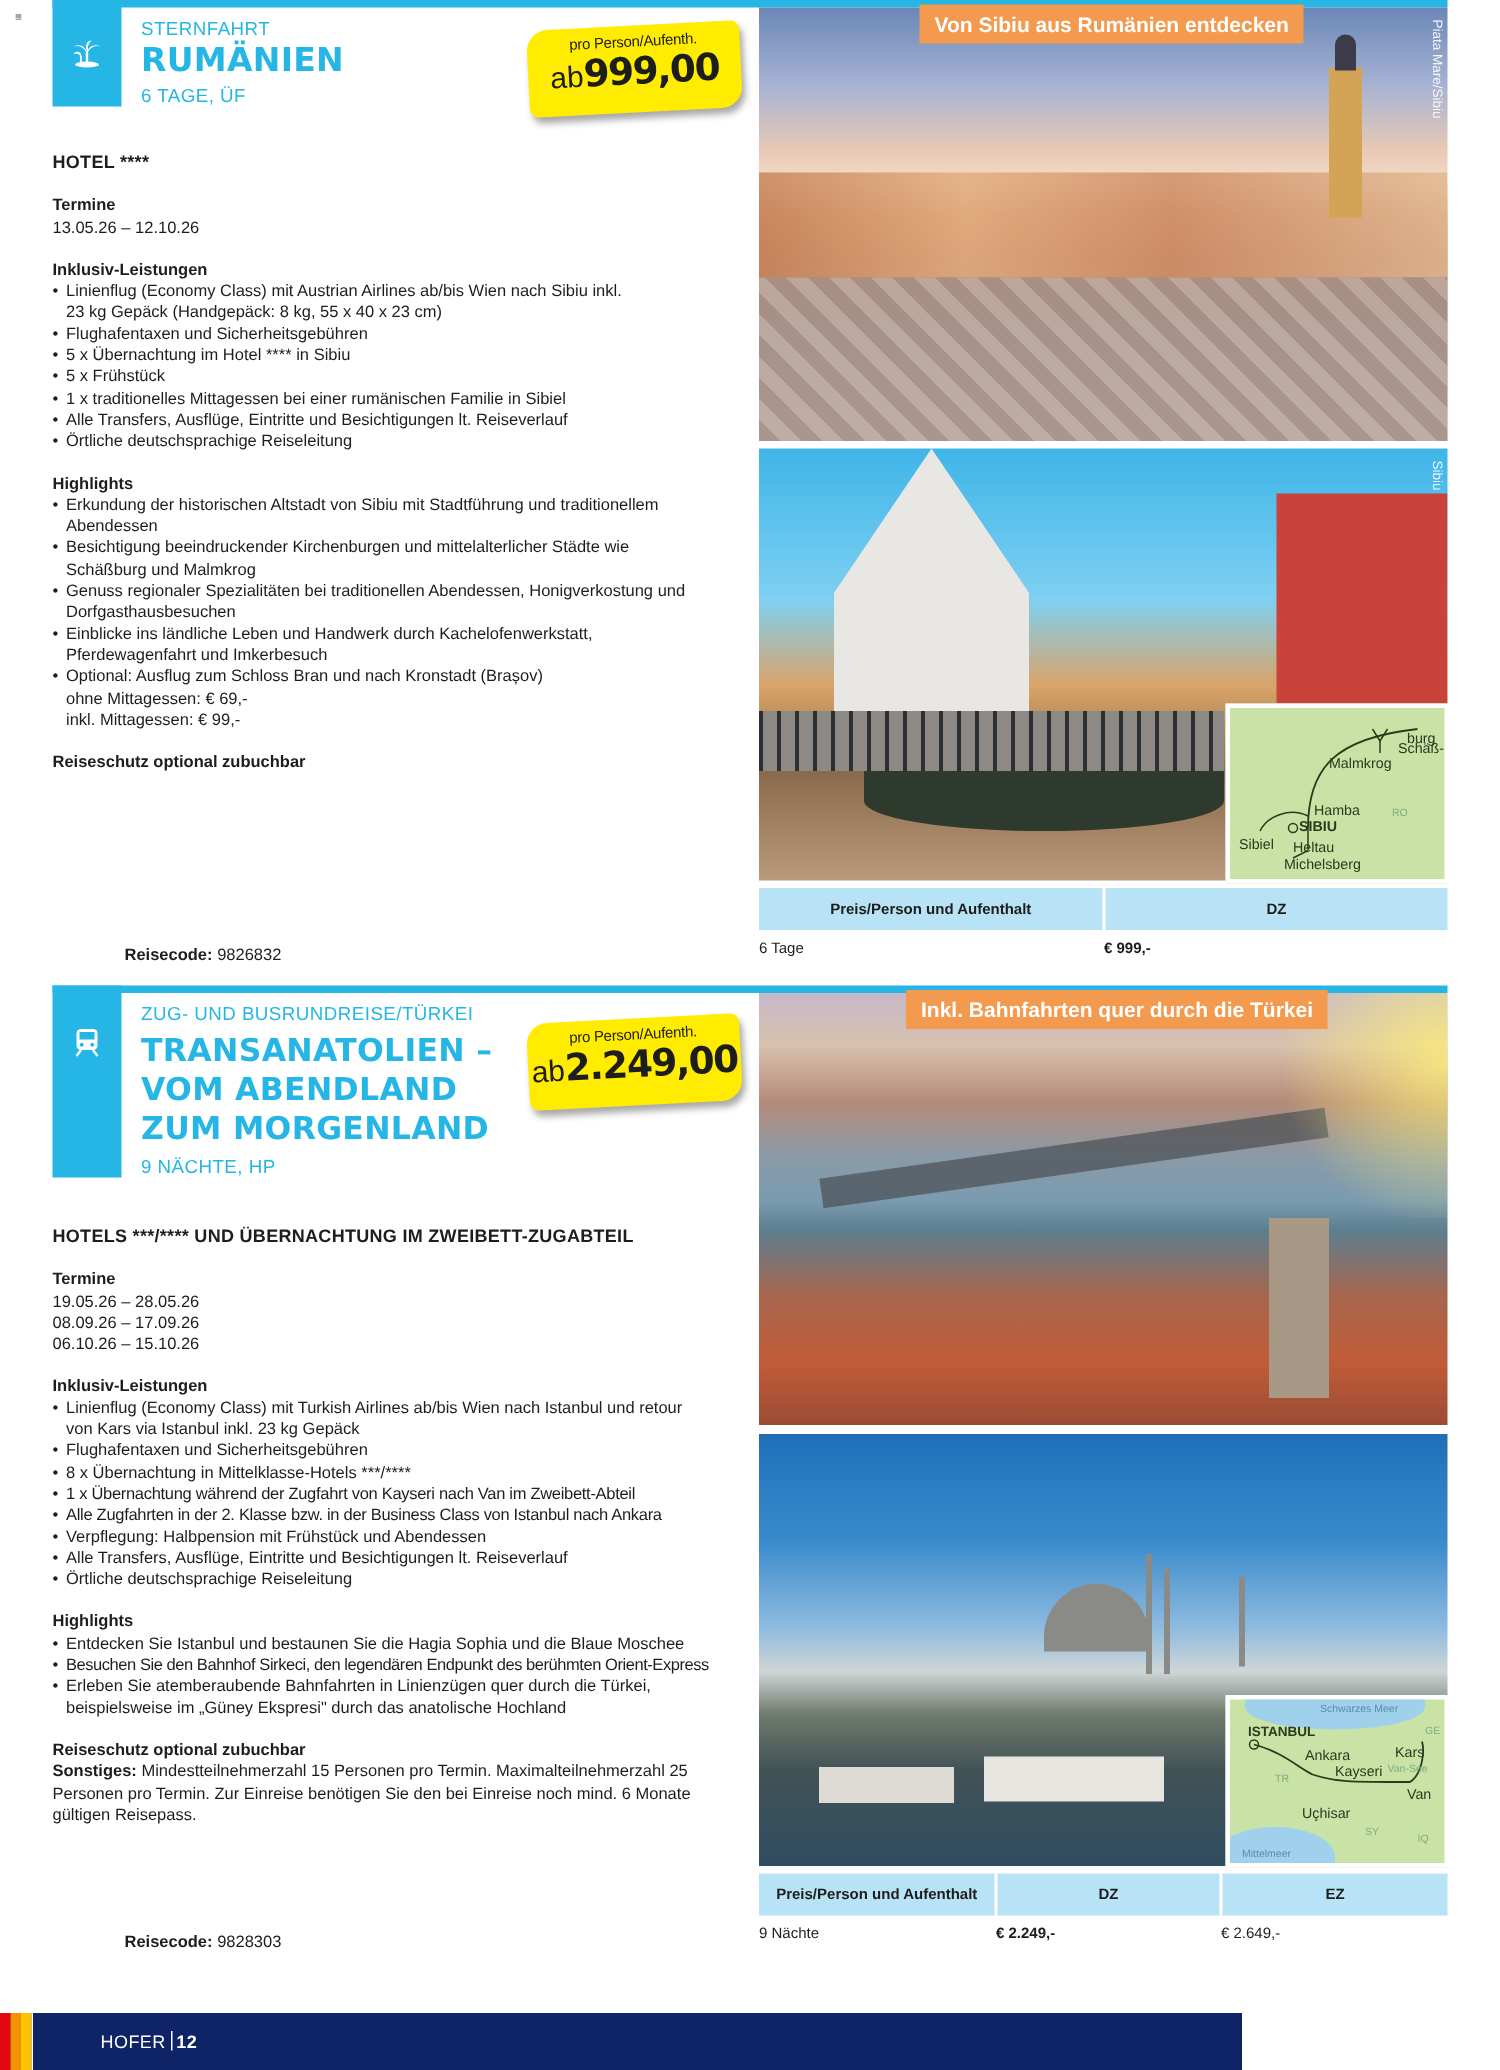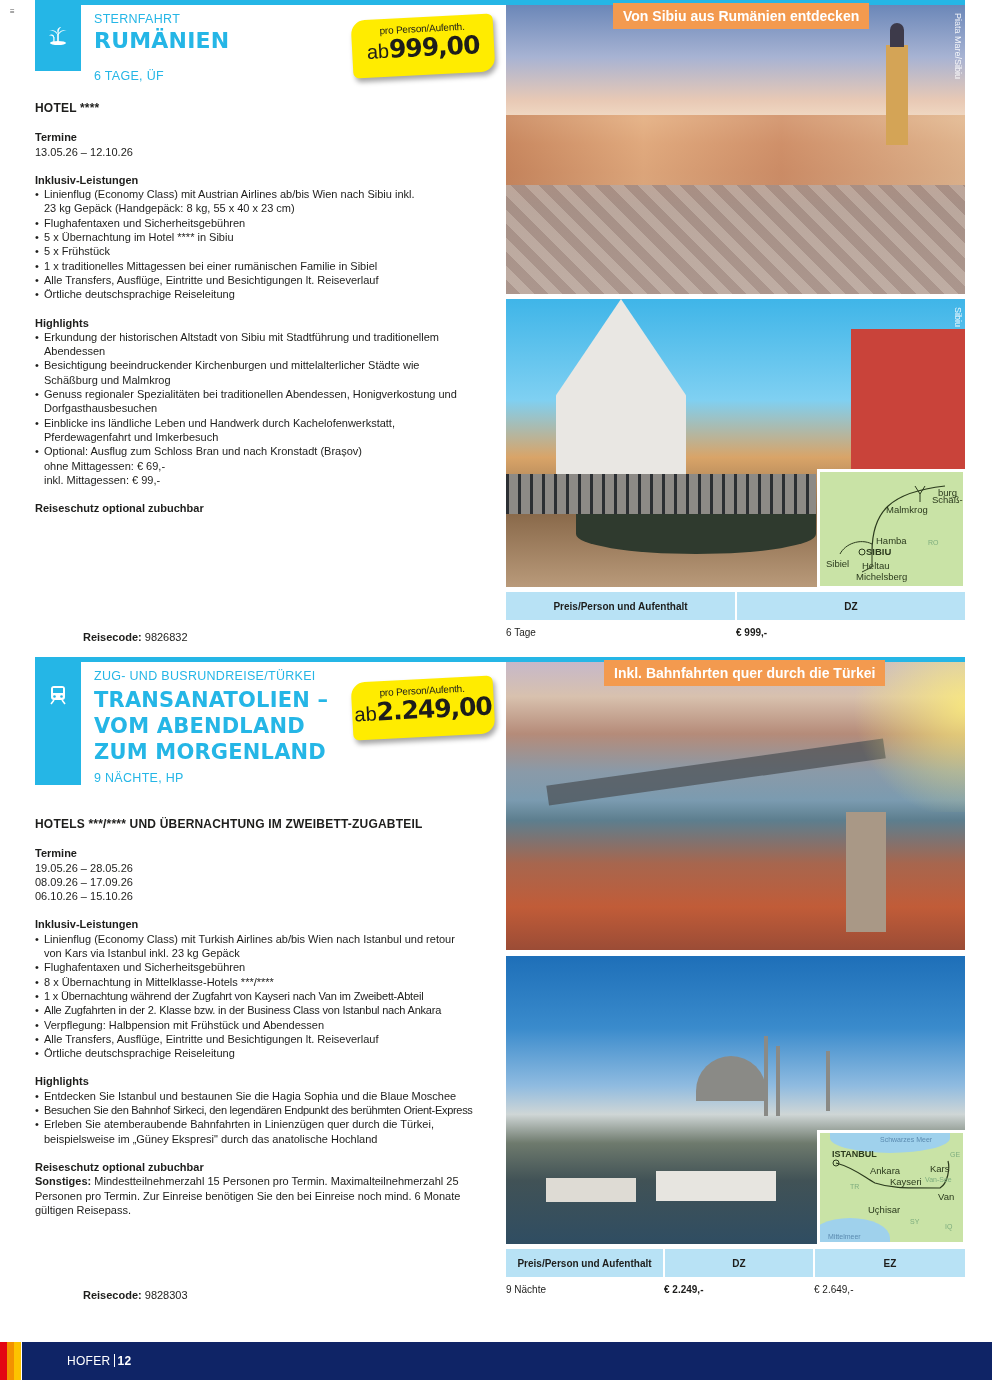--- a/index.html
+++ b/index.html
@@ -45,21 +45,21 @@
   .map .faint { position: absolute; font-size: 7px; color: #7fae7f; white-space: nowrap; }
 
   
   .ptable { position: absolute; left: 506px; width: 459px; border-collapse: collapse; font-size: 10px; }
   .ptable th { background: #b8e2f5; font-weight: bold; height: 28px; color: #1d1d1b; border-right: 2px solid #fff; }
   .ptable th:last-child { border-right: none; }
   .ptable td { text-align: left; height: 24px; }
   .ptable td.bold { font-weight: bold; }
 
   
-  .footer { position: absolute; left: 0; top: 1342px; width: 992px; height: 38px; background: #0f2466; }
+  .footer { position: absolute; left: 0; top: 1342px; width: 828px; height: 38px; background: #0f2466; }
   .footer .stripe { position: absolute; top: 0; height: 38px; width: 7px; }
   .footer .brand { position: absolute; left: 67px; top: 12px; color: #fff; font-size: 12px; letter-spacing: 0.3px; }
   .footer .brand .sep { display: inline-block; width: 1px; height: 13px; background: #fff; vertical-align: -2px; margin: 0 3px; }
   .footer .brand .pg { font-weight: bold; }
 </style>
 </head>
 <body>
 
 <div class="corner-mark">≡</div>
 
@@ -72,21 +72,21 @@
       <path d="M11 8 C9 3 12 1 14 1 C12 3 11 5 12 8 Z" fill="#fff"></path>
       <rect x="10.2" y="8" width="1.6" height="8" fill="#fff"></rect>
       <path d="M7 10 C6 8 3 8 2 10 C4 9 6 10 7 12 Z" fill="#fff"></path>
       <rect x="6.3" y="11" width="1.2" height="5" fill="#fff"></rect>
       <ellipse cx="11" cy="17" rx="8" ry="2" fill="#fff"></ellipse>
     </svg>
   </div>
   <div class="head-text" style="top:12px;">
     <div class="kicker">Sternfahrt</div>
     <div class="title" style="font-size:22px;line-height:29px;">RUMÄNIEN</div>
-    <div class="sub" style="margin-top:14px;">6 Tage, ÜF</div>
+    <div class="sub" style="margin-top:2px;">6 Tage, ÜF</div>
   </div>
   <div class="price-badge" style="top:17px;">
     <div class="pre">pro Person/Aufenth.</div>
     <div class="amount-row"><span class="ab">ab</span><span class="amount">999,00</span></div>
   </div>
 
   <div class="details" style="top:101px;">
     <div class="h-main">HOTEL ****</div>
     <div class="block">
       <div class="h">Termine</div>

